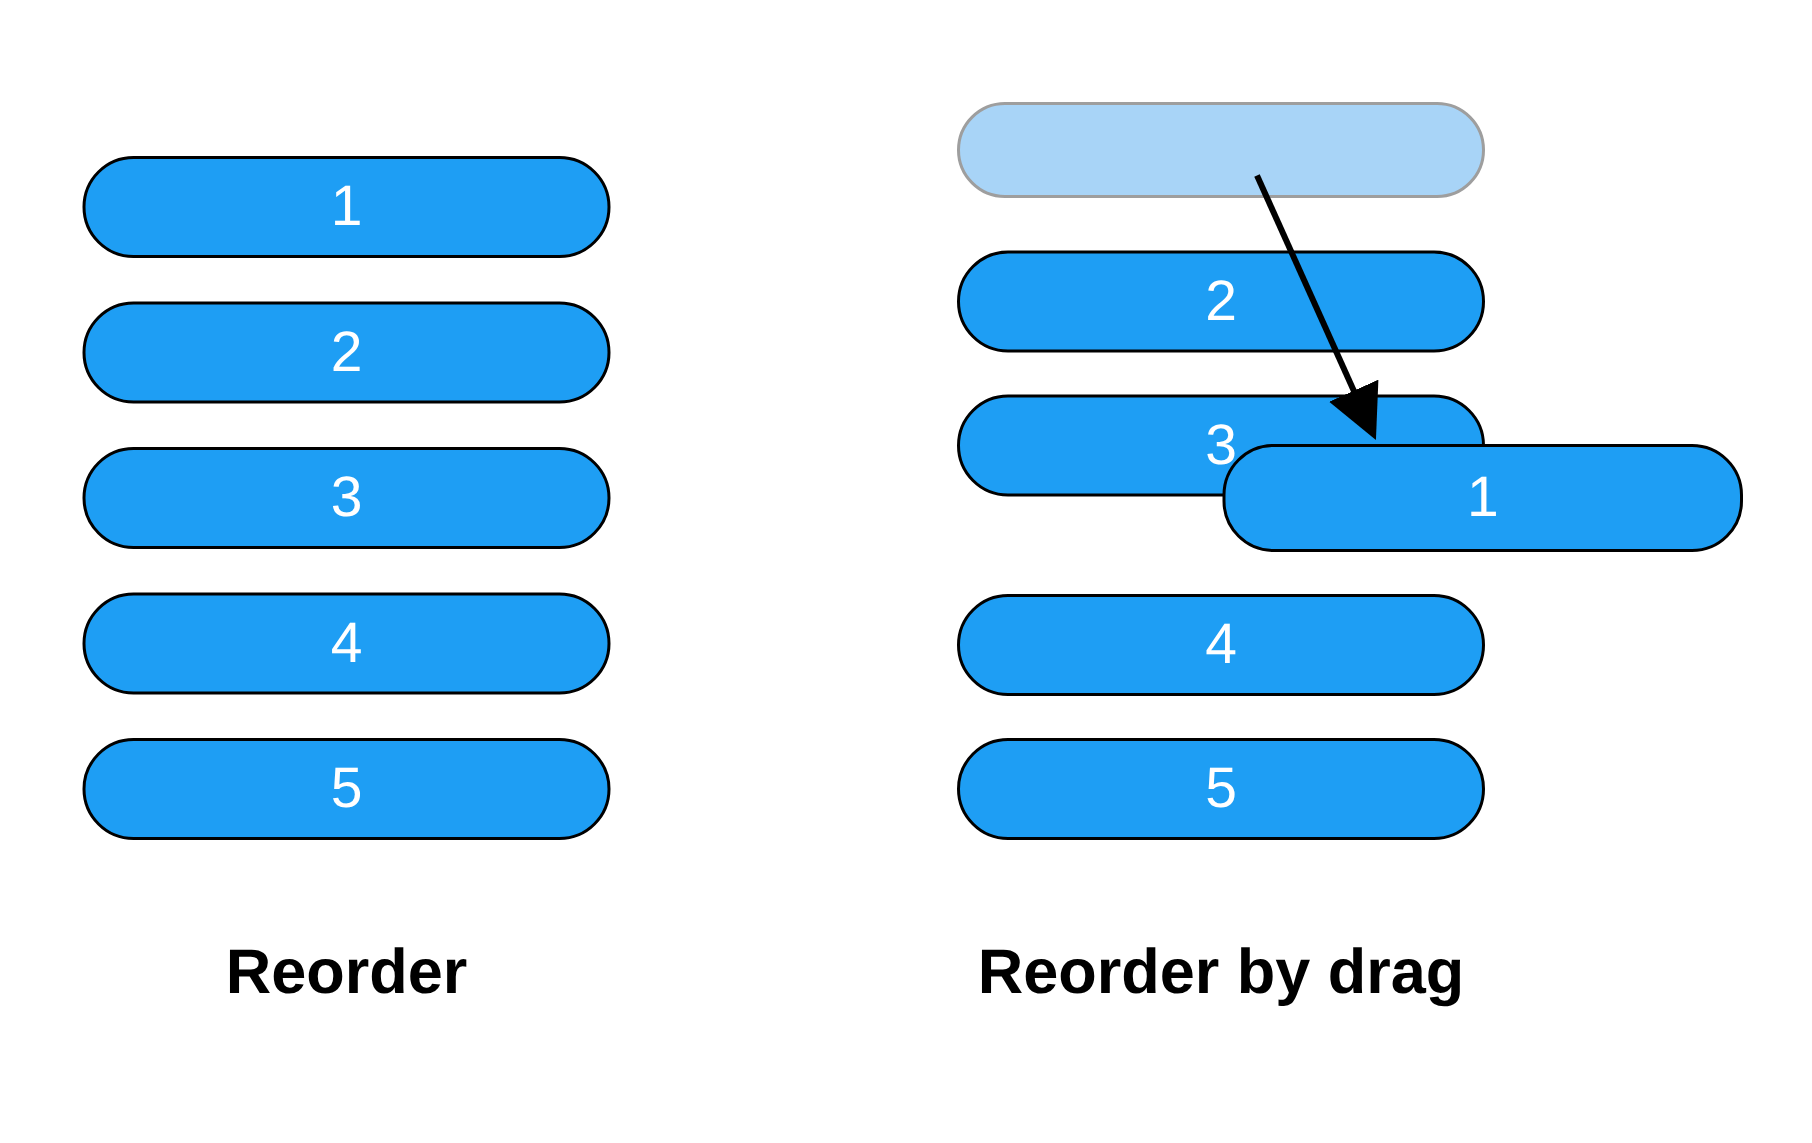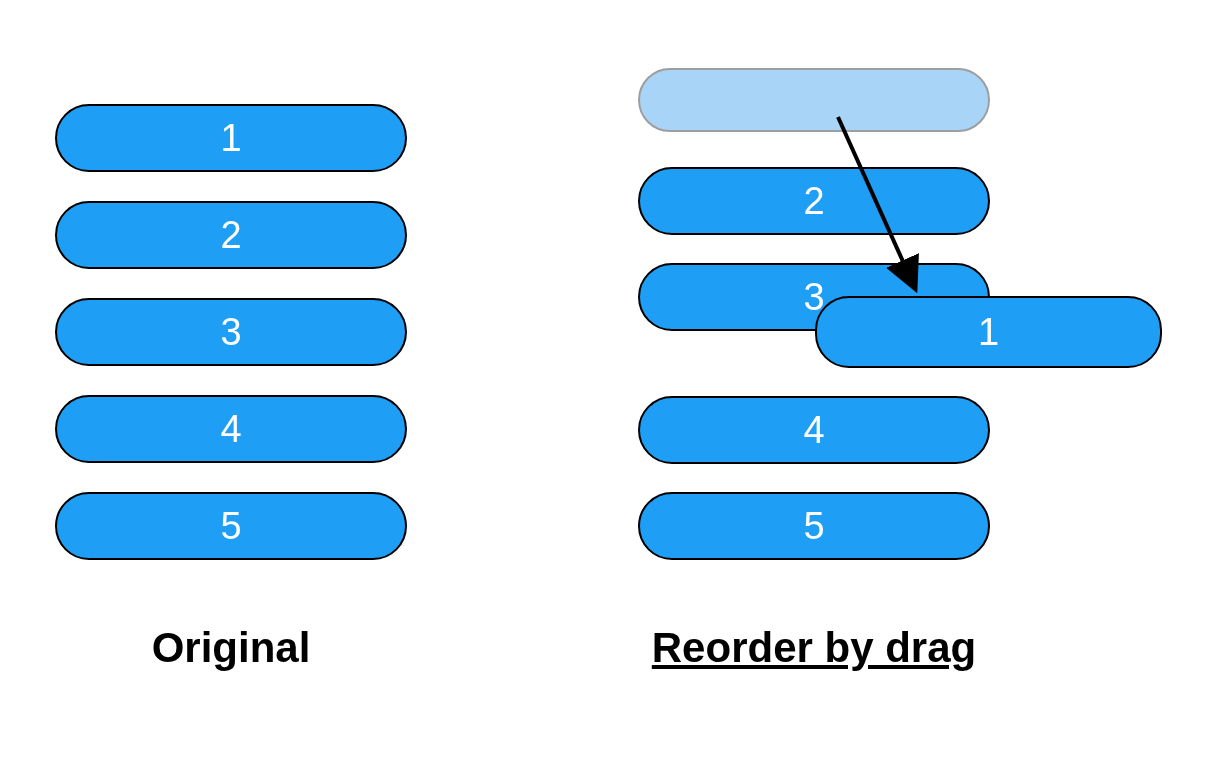--- a/index.html
+++ b/index.html
@@ -53,41 +53,41 @@
     position: absolute;
     width: 352px;
     top: 624px;
     text-align: center;
     font-size: 42px;
     font-weight: bold;
     color: var(--caption-text, #000000);
     white-space: nowrap;
   }
   .caption.left-caption { left: 55px; }
-  .caption.right-caption { left: 638px; text-decoration: underline; }
+  .caption.right-caption { left: 638px; }
   .arrow-overlay {
     position: absolute;
     left: 0;
     top: 0;
     z-index: 5;
     pointer-events: none;
   }
 </style>
 </head>
 <body>
 
 <div class="canvas">
 
   <div class="col-left">
     <div class="pill" style="top:104px">1</div>
     <div class="pill" style="top:201px">2</div>
     <div class="pill" style="top:298px">3</div>
     <div class="pill" style="top:395px">4</div>
     <div class="pill" style="top:492px">5</div>
-    <div class="caption left-caption">Original</div>
+    <div class="caption left-caption">Reorder</div>
   </div>
 
   <div class="col-right">
     <div class="placeholder"></div>
     <div class="pill" style="top:167px">2</div>
     <div class="pill" style="top:263px; z-index:1">3</div>
     <div class="pill" style="top:396px">4</div>
     <div class="pill" style="top:492px">5</div>
     <div class="pill dragged">1</div>
     <div class="caption right-caption">Reorder by drag</div>

